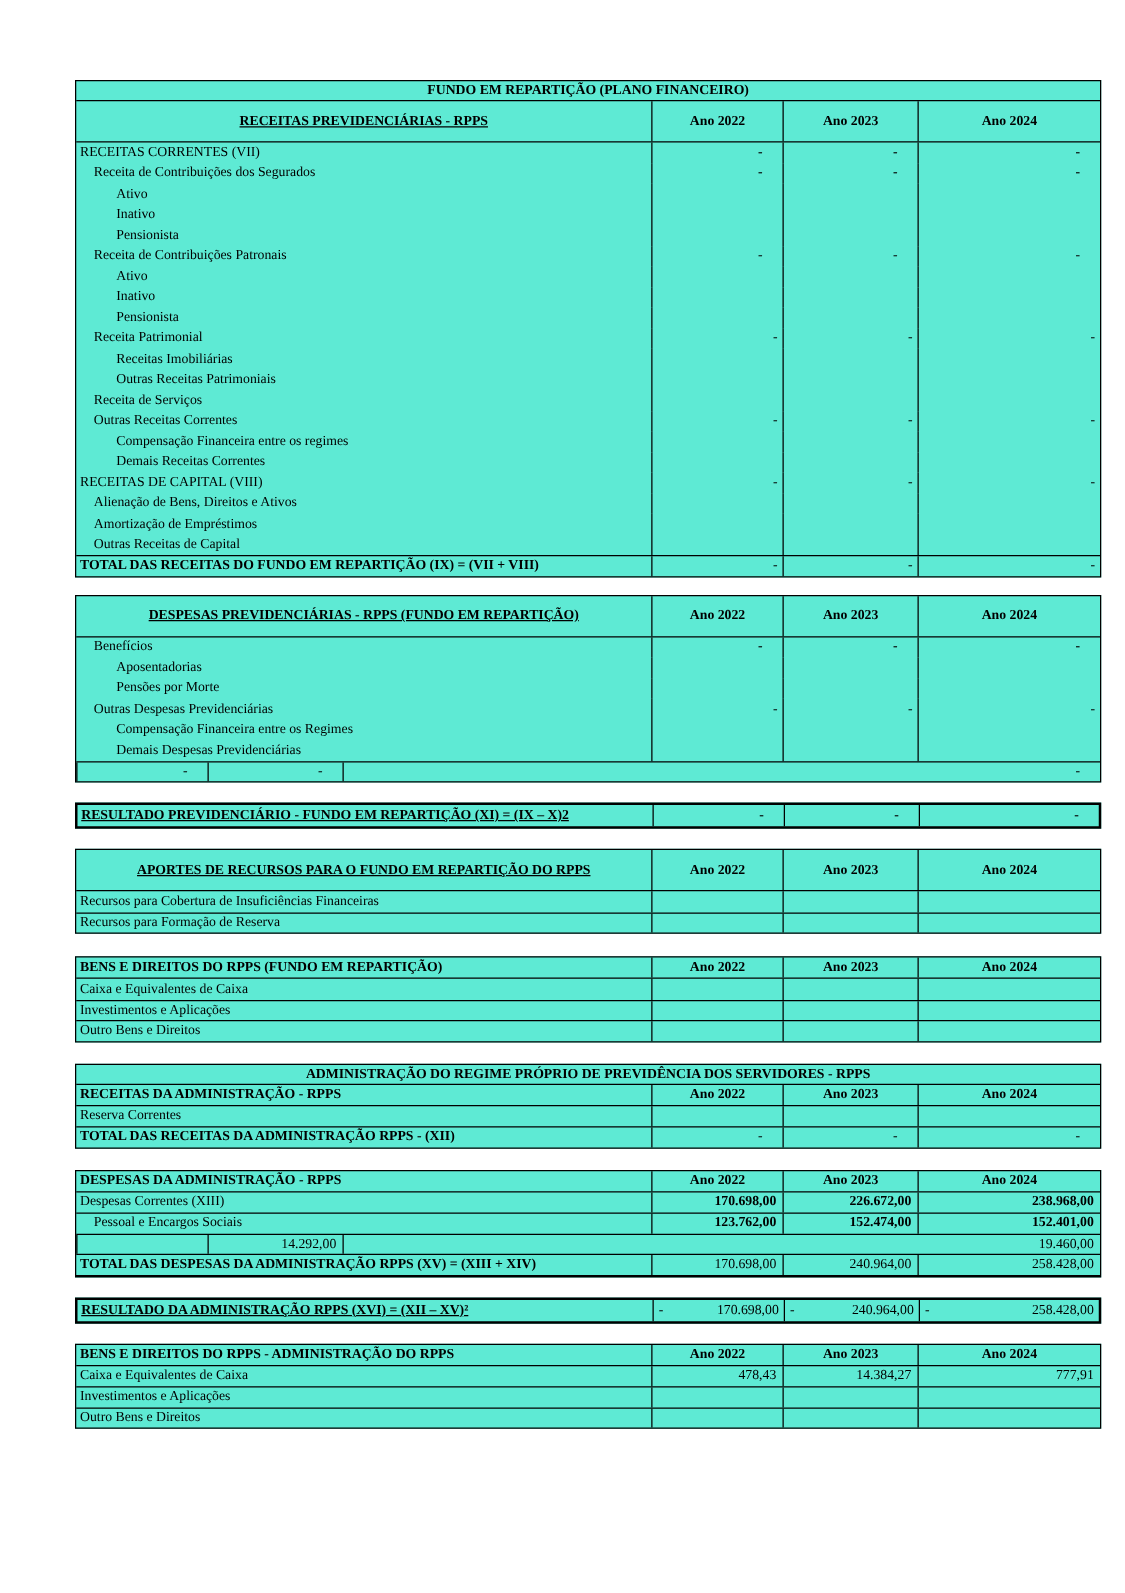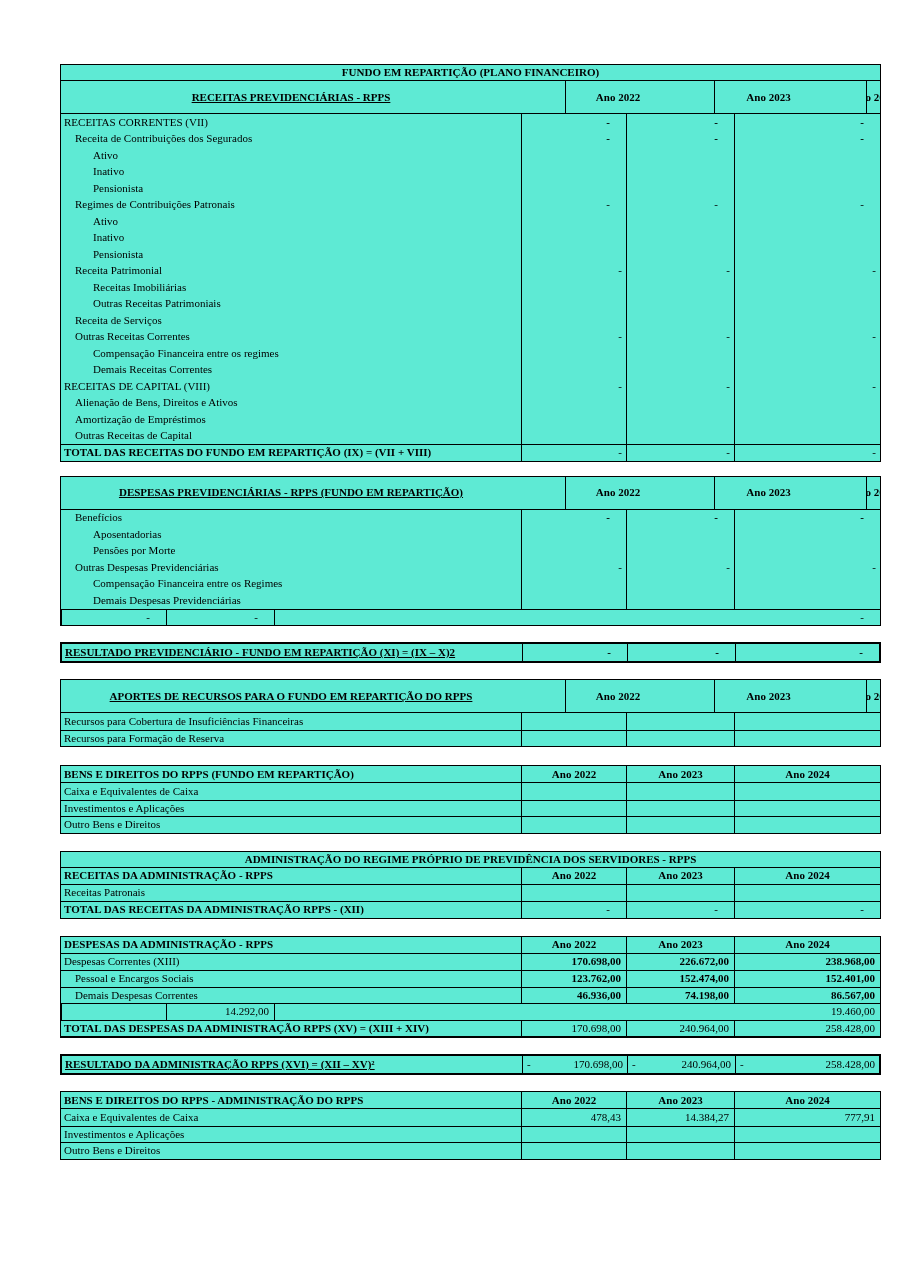--- a/index.html
+++ b/index.html
@@ -16,21 +16,21 @@
   .bb2 { border-bottom-width: 2px; }
   .row { display: flex; }
   .c { display: flex; align-items: center; white-space: nowrap; overflow: hidden; font-size: 11px; line-height: 1; }
   .label { width: 460px; padding-left: 3px; }
   .v { border-left: 1px solid #000; justify-content: flex-end; padding-right: 5px; }
   .y0 { width: 105px; } .y1 { width: 108px; } .y2 { flex: 1; }
   .yh { justify-content: center; font-weight: bold; padding-right: 0; }
   .super { height: 16px; border-bottom: 1px solid #000; }
   .full { width: 100%; justify-content: center; font-weight: bold; }
   .hrow { border-bottom: 1px solid #000; }
-  .tall { height: 33px; gap: 44px; }
+  .tall { height: 33px; }
   .short { height: 17px; }
   .body { height: 16.5px; }
   .result .body { height: 17px; }
   .topline { border-top: 1px solid #000; }
   .grid .row:not(:first-child) { border-top: 1px solid #000; }
   .b { font-weight: bold; }
   .u { text-decoration: underline; }
   .ctr { justify-content: center; padding-left: 0; }
   .ind0 { padding-left: 3px; } .ind1 { padding-left: 14px; } .ind2 { padding-left: 32px; }
   .in { padding-right: 16px; }
@@ -77,21 +77,21 @@
           <div class="c v y1"></div>
           <div class="c v y2"></div>
         </div>
         <div class="row body">
           <div class="c label ind2">Pensionista</div>
           <div class="c v y0"></div>
           <div class="c v y1"></div>
           <div class="c v y2"></div>
         </div>
         <div class="row body">
-          <div class="c label ind1">Regimes de Contribuições Patronais</div>
+          <div class="c label ind1">Receita de Contribuições Patronais</div>
           <div class="c v y0 in">-</div>
           <div class="c v y1 in">-</div>
           <div class="c v y2 in">-</div>
         </div>
         <div class="row body">
           <div class="c label ind2">Ativo</div>
           <div class="c v y0"></div>
           <div class="c v y1"></div>
           <div class="c v y2"></div>
         </div>
@@ -302,21 +302,21 @@
       <div class="c full">ADMINISTRAÇÃO DO REGIME PRÓPRIO DE PREVIDÊNCIA DOS SERVIDORES - RPPS</div>
     </div>
     <div class="row hrow short">
       <div class="c label b">RECEITAS DA ADMINISTRAÇÃO - RPPS</div>
       <div class="c v y0 yh">Ano 2022</div>
       <div class="c v y1 yh">Ano 2023</div>
       <div class="c v y2 yh">Ano 2024</div>
     </div>
     <div class="rows grid">
         <div class="row body">
-          <div class="c label ind0">Receitas Patronais</div>
+          <div class="c label ind0">Reserva Correntes</div>
           <div class="c v y0"></div>
           <div class="c v y1"></div>
           <div class="c v y2"></div>
         </div>
         <div class="row body">
           <div class="c label ind0 b">TOTAL DAS RECEITAS DA ADMINISTRAÇÃO RPPS - (XII)</div>
           <div class="c v y0 in">-</div>
           <div class="c v y1 in">-</div>
           <div class="c v y2 in">-</div>
         </div>
@@ -335,26 +335,20 @@
           <div class="c label ind0">Despesas Correntes (XIII)</div>
           <div class="c v y0 b">170.698,00</div>
           <div class="c v y1 b">226.672,00</div>
           <div class="c v y2 b">238.968,00</div>
         </div>
         <div class="row body">
           <div class="c label ind1">Pessoal e Encargos Sociais</div>
           <div class="c v y0 b">123.762,00</div>
           <div class="c v y1 b">152.474,00</div>
           <div class="c v y2 b">152.401,00</div>
-        </div>
-        <div class="row body">
-          <div class="c label ind1">Demais Despesas Correntes</div>
-          <div class="c v y0 b">46.936,00</div>
-          <div class="c v y1 b">74.198,00</div>
-          <div class="c v y2 b">86.567,00</div>
         </div>
         <div class="row body">
           <div class="c v y0"></div>
           <div class="c v y1">14.292,00</div>
           <div class="c v y2">19.460,00</div>
         </div>
         <div class="row body">
           <div class="c label ind0 b">TOTAL DAS DESPESAS DA ADMINISTRAÇÃO RPPS (XV) = (XIII + XIV)</div>
           <div class="c v y0">170.698,00</div>
           <div class="c v y1">240.964,00</div>

